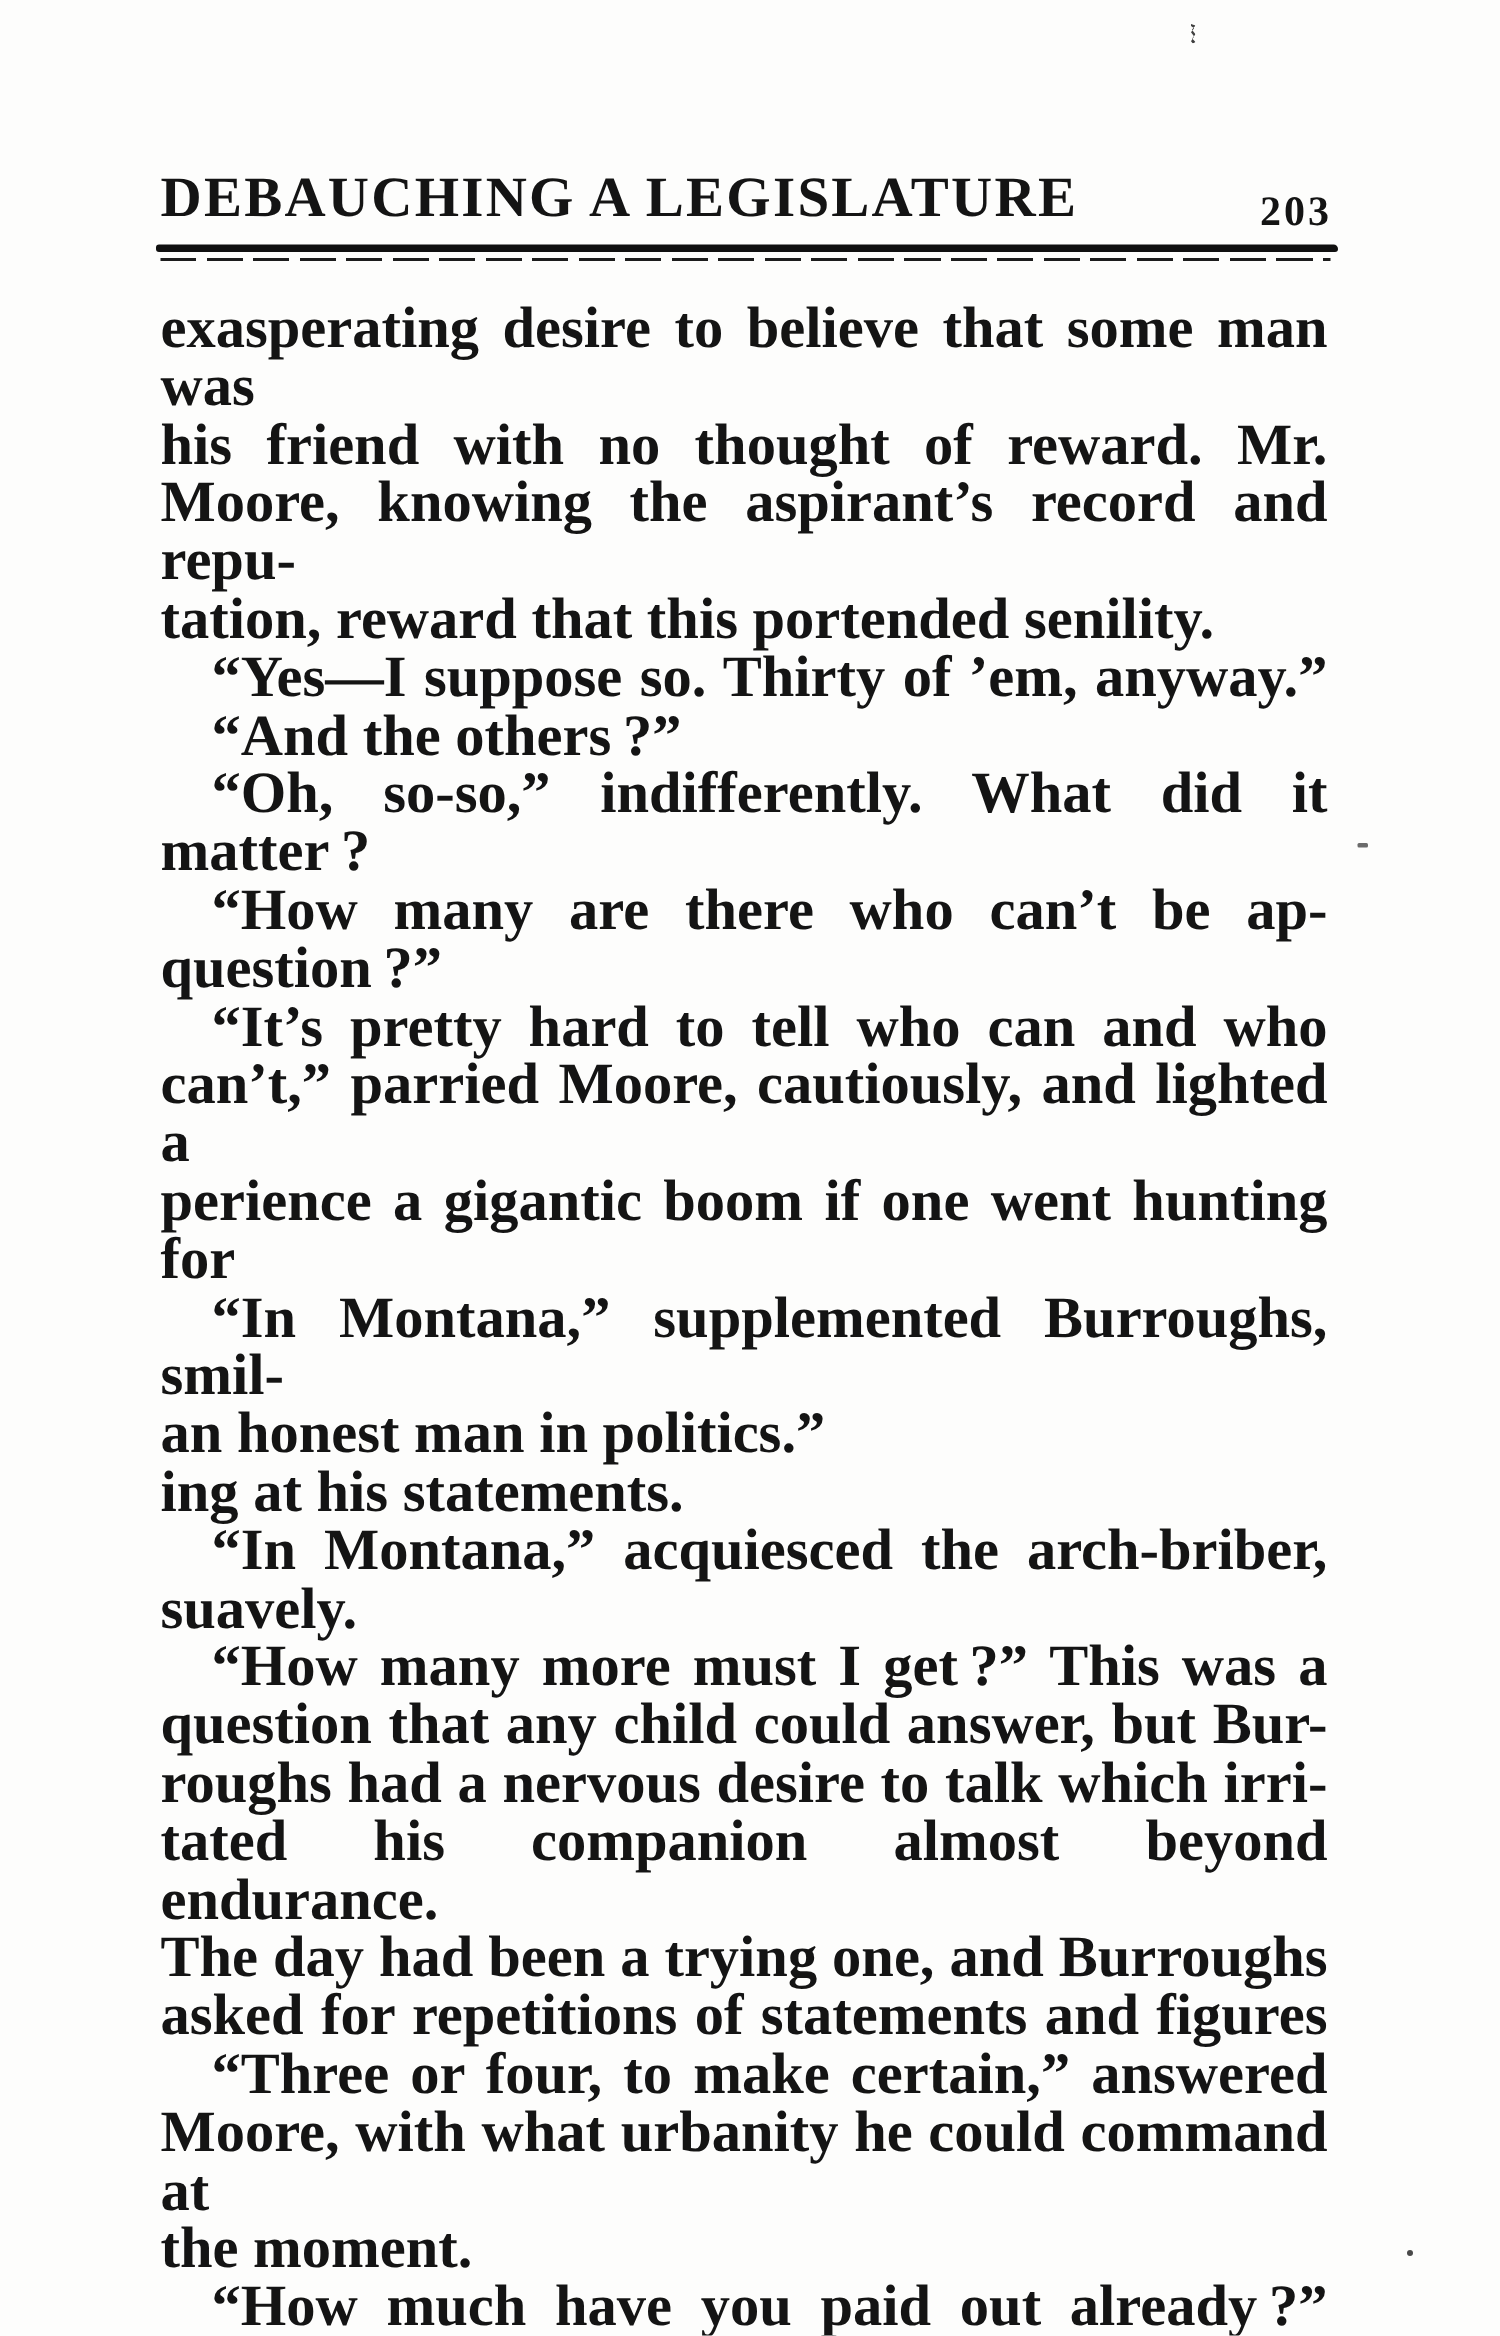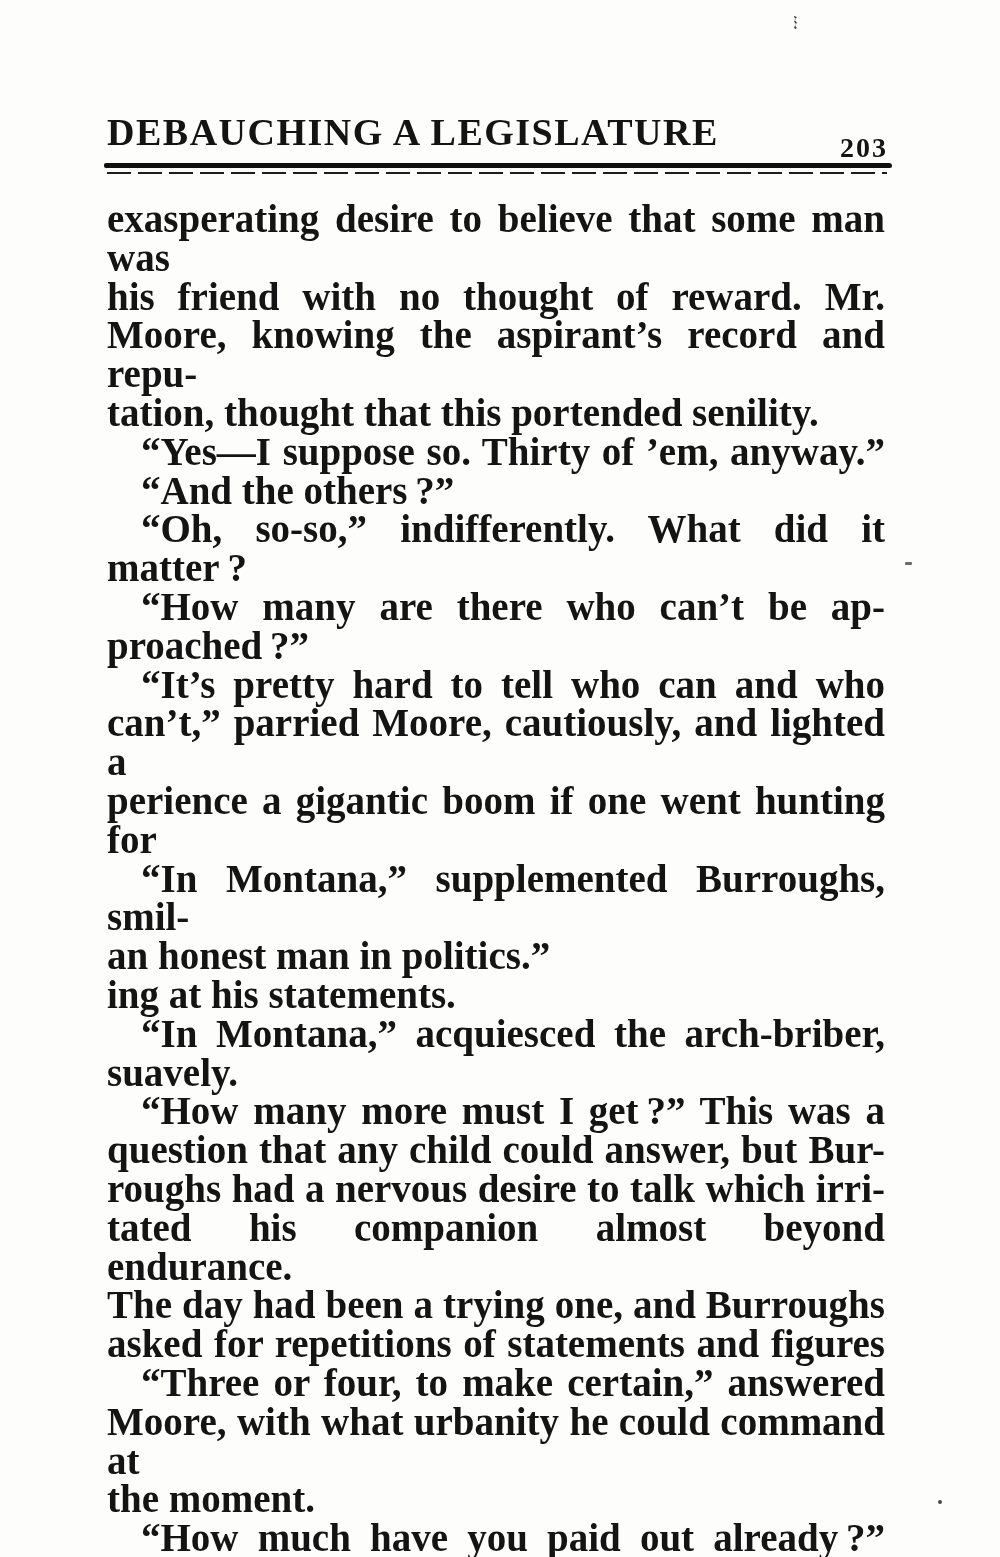--- a/index.html
+++ b/index.html
@@ -9,21 +9,21 @@
     width:1000px; height:1557px;
     background: var(--paper);
     color: var(--ink);
     font-family: "Liberation Serif", "DejaVu Serif", serif;
   }
   .page { position:relative; width:1000px; height:1557px; overflow:hidden; }
 
   
   .header {
     position:absolute; left:107px; width:781px; top:110px;
-    display:flex; justify-content:space-between; align-items:flex-end;
+    display:flex; justify-content:space-between; align-items:center;
   }
   .running-title {
     font-size:38px; font-weight:bold; letter-spacing:1.5px;
     white-space:nowrap;
   }
   .page-number {
     font-size:28px; font-weight:bold; letter-spacing:2px;
     position:relative; top:10px;
   }
 
@@ -64,26 +64,26 @@
     <span class="page-number">203</span>
   </div>
 
   <div class="rule-thick"></div>
   <div class="rule-thin"></div>
 
   <div class="page-body">
       <div class="line just">exasperating desire to believe that some man was</div>
       <div class="line just">his friend with no thought of reward. Mr.</div>
       <div class="line just">Moore, knowing the aspirant’s record and repu-</div>
-      <div class="line">tation, thought that this portended senility.</div>
+      <div class="line">tation, reward that this portended senility.</div>
       <div class="line just indent">“Yes—I suppose so. Thirty of ’em, anyway.”</div>
       <div class="line indent">“And the others ?”</div>
       <div class="line just indent">“Oh, so-so,” indifferently. What did it matter ?</div>
       <div class="line just indent">“How many are there who can’t be ap-</div>
-      <div class="line">proached ?”</div>
+      <div class="line">question ?”</div>
       <div class="line just indent">“It’s pretty hard to tell who can and who</div>
       <div class="line just">can’t,” parried Moore, cautiously, and lighted a</div>
       <div class="line just">perience a gigantic boom if one went hunting for</div>
       <div class="line just indent">“In Montana,” supplemented Burroughs, smil-</div>
       <div class="line">an honest man in politics.”</div>
       <div class="line">ing at his statements.</div>
       <div class="line just indent">“In Montana,” acquiesced the arch-briber,</div>
       <div class="line">suavely.</div>
       <div class="line just indent">“How many more must I get ?” This was a</div>
       <div class="line just">question that any child could answer, but Bur-</div>

